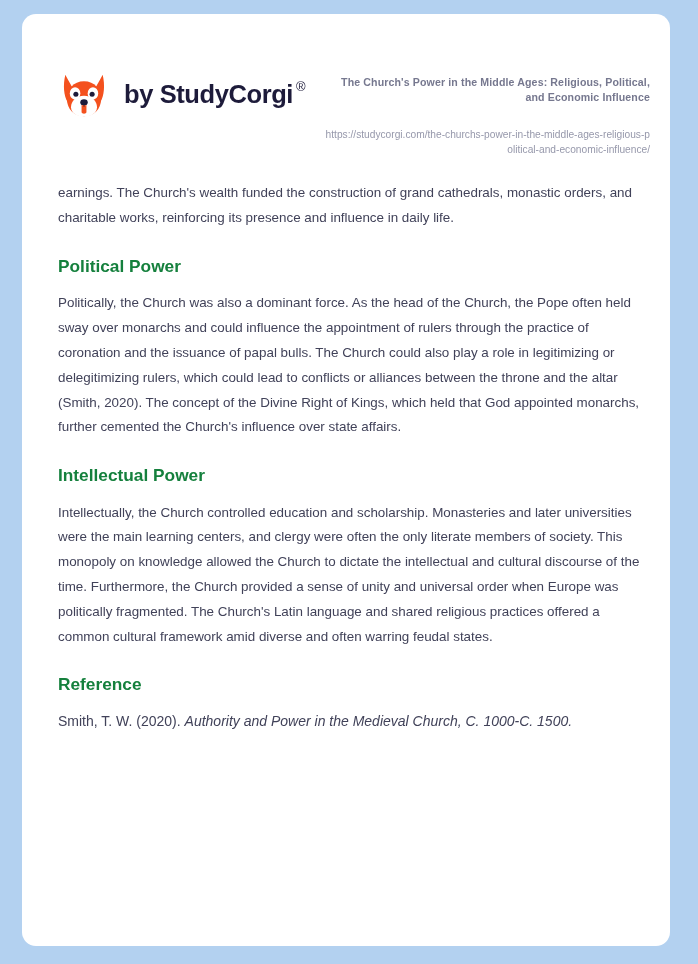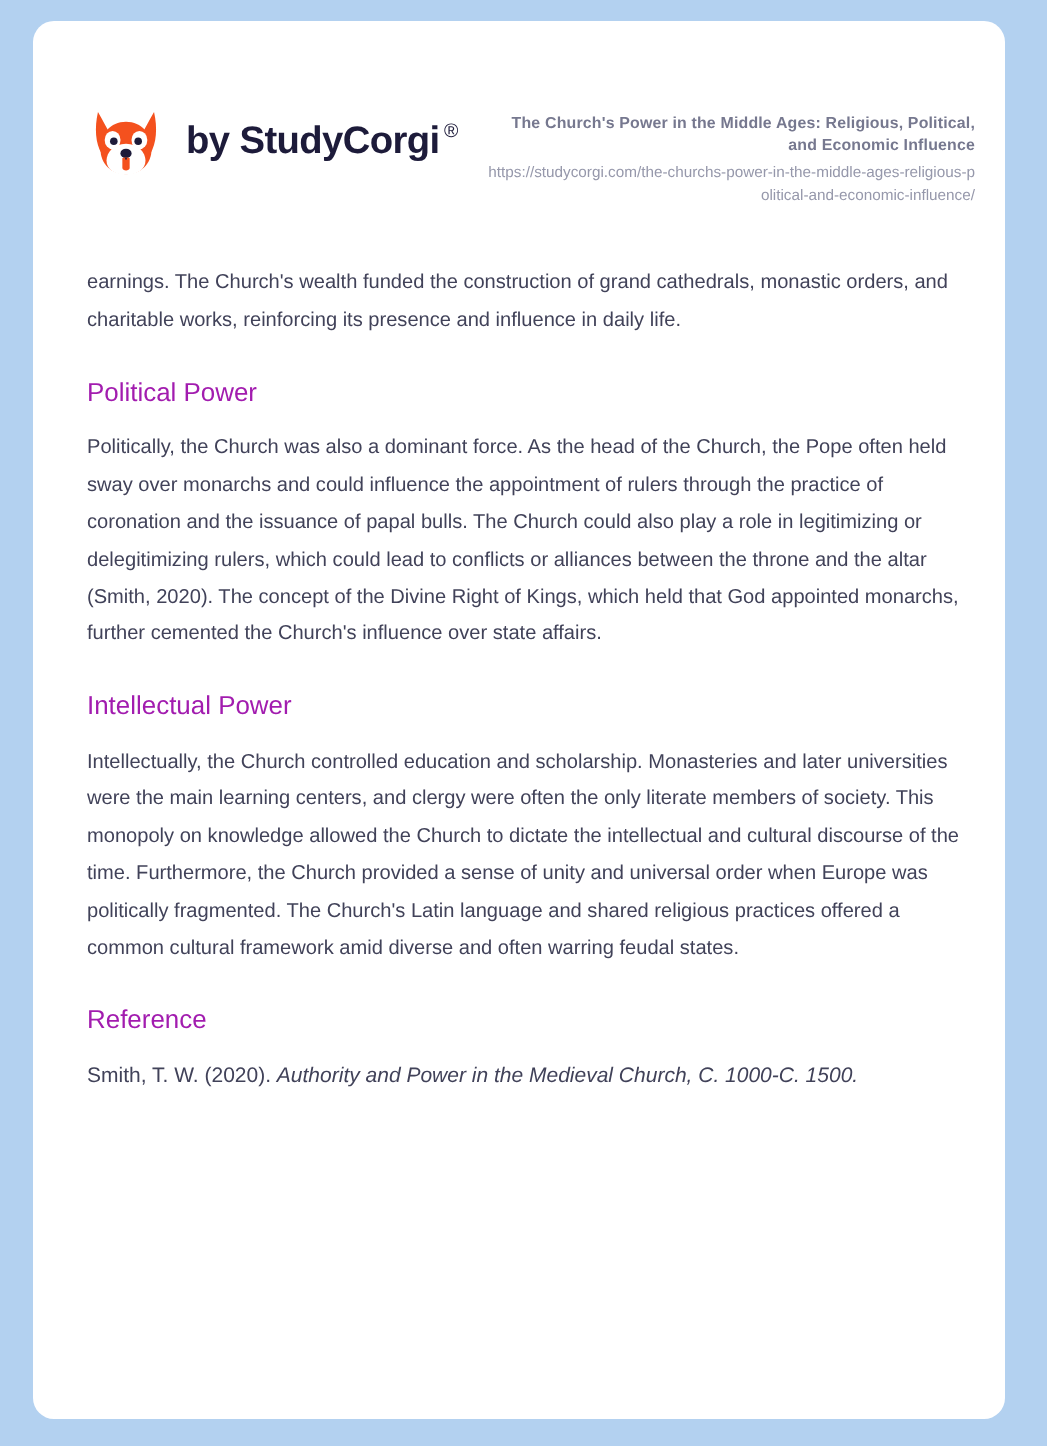--- a/index.html
+++ b/index.html
@@ -83,40 +83,40 @@
     font-weight: bold;
     color: #76788f;
     line-height: 1.45;
     letter-spacing: 0.12px;
     margin: 0;
   }
   .doc-url {
     font-size: 10.2px;
     color: #9698ab;
     line-height: 1.45;
-    margin: 3px 0 0 0;
+    margin: 22px 0 0 0;
     word-break: break-all;
   }
 
   
   .doc-body {
     padding: 0 20px 0 36px;
     box-sizing: border-box;
-    margin-top: 38px;
+    margin-top: 24px;
   }
   .para {
     font-size: 13.4px;
     line-height: 1.85;
     color: #414259;
     margin: 0 0 8px 0;
   }
   .section-heading {
     font-size: 17.3px;
-    font-weight: normal;
-    color: #a21caf;
+    font-weight: bold;
+    color: #15803d;
     margin: 26px 0 14px 0;
     line-height: 1.3;
   }
   .para + .section-heading {
     margin-top: 24px;
   }
   .reference-entry {
     font-size: 14px;
     line-height: 1.7;
     color: #414259;

